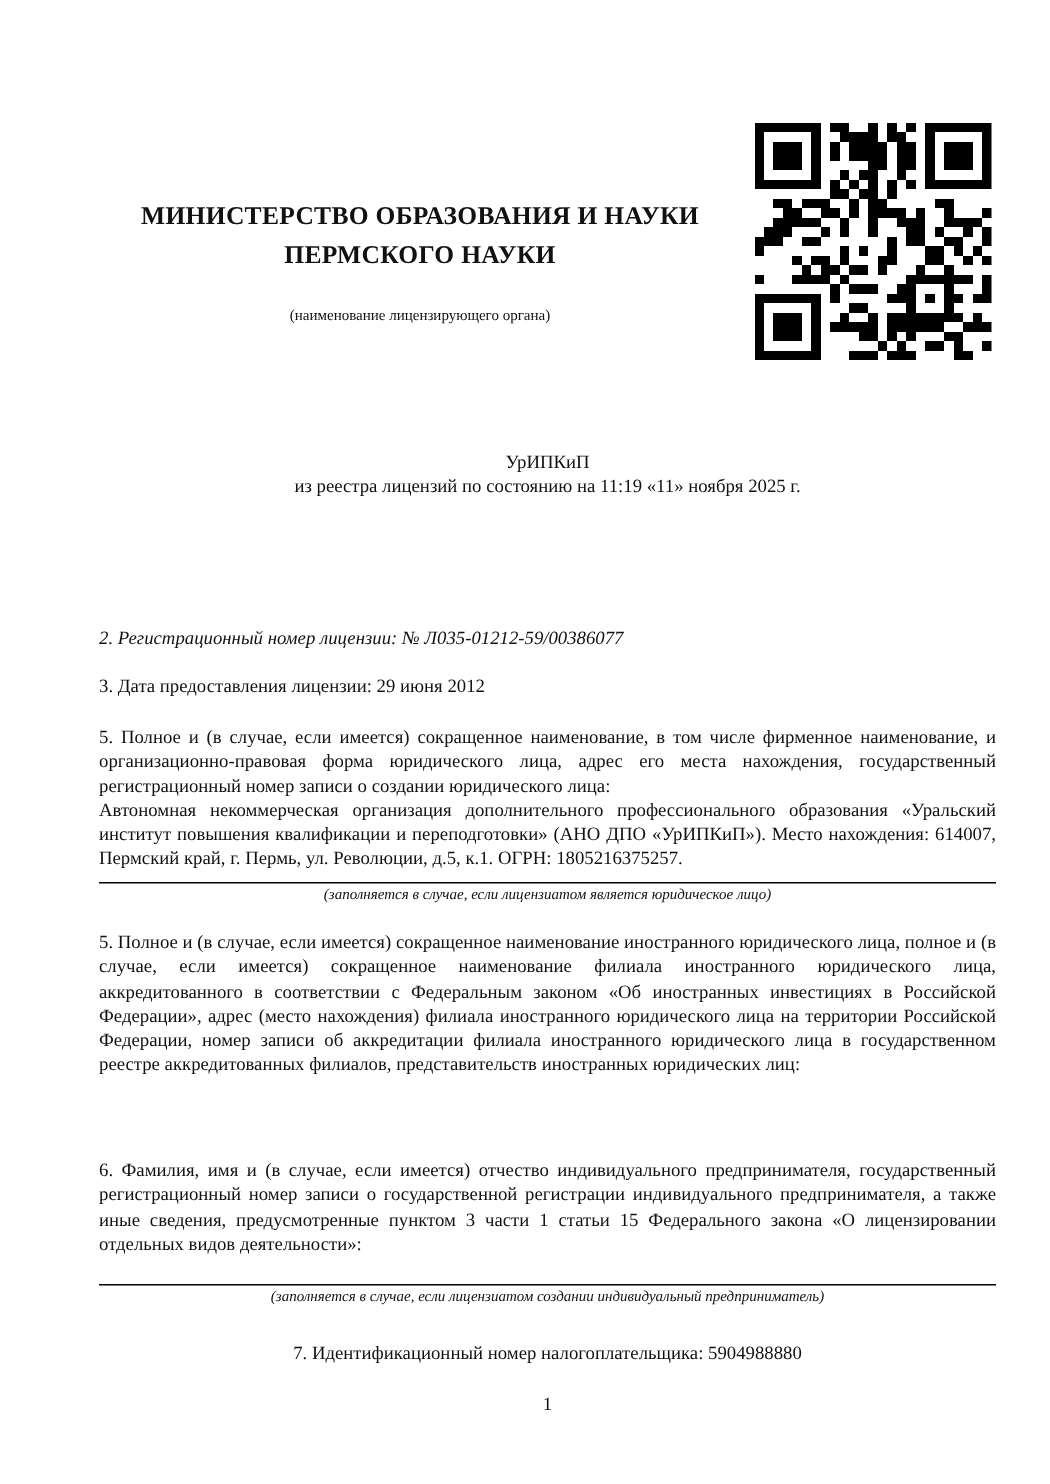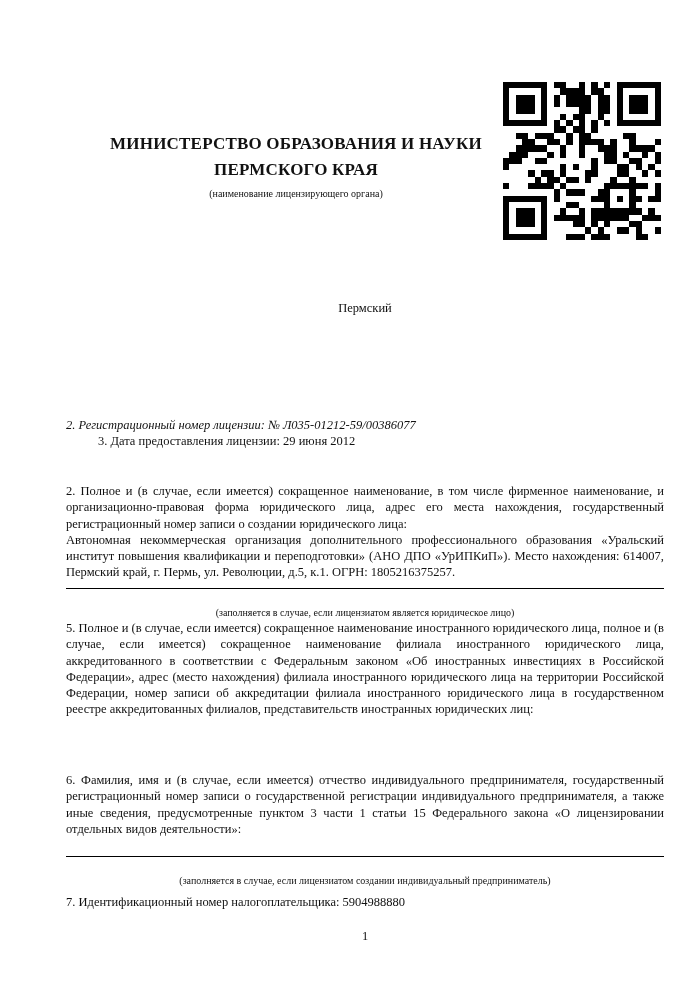--- a/index.html
+++ b/index.html
@@ -17,64 +17,64 @@
   .abs { position: absolute; left: 66px; width: 598px; }
   .body-text { font-size: 12.5px; line-height: 16.3px; }
   .just { text-align: justify; text-justify: inter-word; hyphens: none; }
   .caption {
     font-size: 10px;
     line-height: 13px;
     text-align: center;
     color: #111111;
   }
   .rule-cap { border-top: 1.6px solid #000000; }
-  .rule-cap .caption { margin-top: 17px; }
+  .rule-cap .caption { margin-top: 1px; font-style: italic; }
 
   .header-block {
     position: absolute;
-    left: 84px; top: 131px; width: 424px;
+    left: 68px; top: 131px; width: 424px;
     text-align: center;
   }
   .ministry-line {
     font-size: 17px;
     font-weight: bold;
     line-height: 26px;
     letter-spacing: 0.2px;
   }
-  .header-caption { margin-top: 4px; }
+  .header-caption { margin-top: 21px; }
 
   .qr-block {
     position: absolute;
     left: 503px; top: 82px;
     width: 158px; height: 158px;
   }
 
   .title-block { top: 300px; text-align: center; }
 
   .i1 { top: 365px; }
   .i1 .caption { margin-top: 7px; }
   .i2 { top: 417px; font-style: italic; }
-  .i3 { top: 433px; margin-left: 32px; }
+  .i3 { top: 449px; }
   .i4 { top: 483px; }
   .i4 .rule-cap { margin-top: 7px; }
   .i5 { top: 620px; }
   .i5 .rule-cap { margin-top: 19px; }
   .i6 { top: 772px; }
   .i6 .rule-cap { margin-top: 19px; }
-  .i7 { top: 894px; }
+  .i7 { top: 894px; text-align: center; }
   .page-number { top: 928px; text-align: center; }
 </style>
 </head>
 <body>
 
 <div class="page">
 
   <div class="header-block">
     <div class="ministry-line">МИНИСТЕРСТВО ОБРАЗОВАНИЯ И НАУКИ</div>
-    <div class="ministry-line">ПЕРМСКОГО КРАЯ</div>
+    <div class="ministry-line">ПЕРМСКОГО НАУКИ</div>
     <div class="caption header-caption">(наименование лицензирующего органа)</div>
   </div>
 
   <div class="qr-block" id="qr"><svg viewBox="0 0 25 25" width="100%" height="100%" shape-rendering="crispEdges" fill="#000000">
         <rect x="0" y="0" width="1" height="1"></rect>
         <rect x="1" y="0" width="1" height="1"></rect>
         <rect x="2" y="0" width="1" height="1"></rect>
         <rect x="3" y="0" width="1" height="1"></rect>
         <rect x="4" y="0" width="1" height="1"></rect>
         <rect x="5" y="0" width="1" height="1"></rect>
@@ -374,32 +374,33 @@
         <rect x="11" y="24" width="1" height="1"></rect>
         <rect x="12" y="24" width="1" height="1"></rect>
         <rect x="14" y="24" width="1" height="1"></rect>
         <rect x="15" y="24" width="1" height="1"></rect>
         <rect x="16" y="24" width="1" height="1"></rect>
         <rect x="21" y="24" width="1" height="1"></rect>
         <rect x="22" y="24" width="1" height="1"></rect>
       </svg></div>
 
   <div class="abs body-text title-block">
-    <div>Пермский</div>
+    <div>УрИПКиП</div>
+    <div>из реестра лицензий по состоянию на 11:19 «11» ноября 2025 г.</div>
   </div>
 
   <div class="abs body-text i1">
   </div>
 
   <div class="abs body-text i2">2. Регистрационный номер лицензии: № Л035-01212-59/00386077</div>
 
   <div class="abs body-text i3">3. Дата предоставления лицензии: 29 июня 2012</div>
 
   <div class="abs body-text i4">
-    <p class="just">2. Полное и (в случае, если имеется) сокращенное наименование, в том числе фирменное наименование, и организационно-правовая форма юридического лица, адрес его места нахождения, государственный регистрационный номер записи о создании юридического лица:</p>
+    <p class="just">5. Полное и (в случае, если имеется) сокращенное наименование, в том числе фирменное наименование, и организационно-правовая форма юридического лица, адрес его места нахождения, государственный регистрационный номер записи о создании юридического лица:</p>
     <p class="just">Автономная некоммерческая организация дополнительного профессионального образования «Уральский институт повышения квалификации и переподготовки» (АНО ДПО «УрИПКиП»). Место нахождения: 614007, Пермский край, г. Пермь, ул. Революции, д.5, к.1. ОГРН: 1805216375257.</p>
     <div class="rule-cap">
       <div class="caption">(заполняется в случае, если лицензиатом является юридическое лицо)</div>
     </div>
   </div>
 
   <div class="abs body-text i5">
     <p class="just">5. Полное и (в случае, если имеется) сокращенное наименование иностранного юридического лица, полное и (в случае, если имеется) сокращенное наименование филиала иностранного юридического лица, аккредитованного в соответствии с Федеральным законом «Об иностранных инвестициях в Российской Федерации», адрес (место нахождения) филиала иностранного юридического лица на территории Российской Федерации, номер записи об аккредитации филиала иностранного юридического лица в государственном реестре аккредитованных филиалов, представительств иностранных юридических лиц:</p>
   </div>
 

